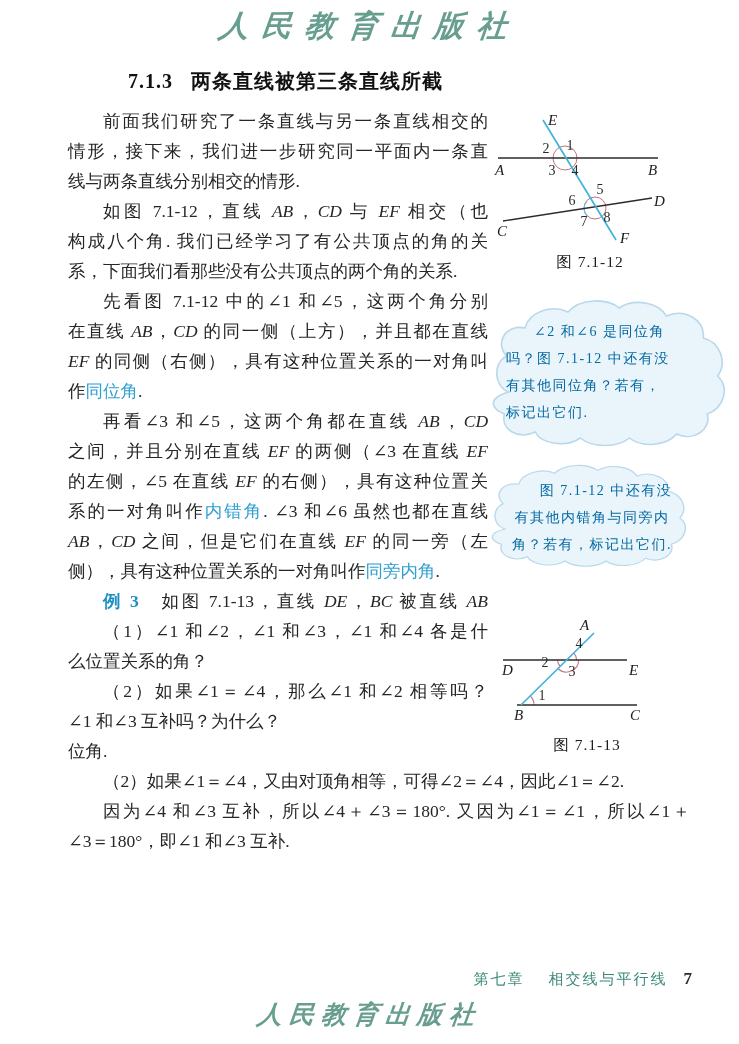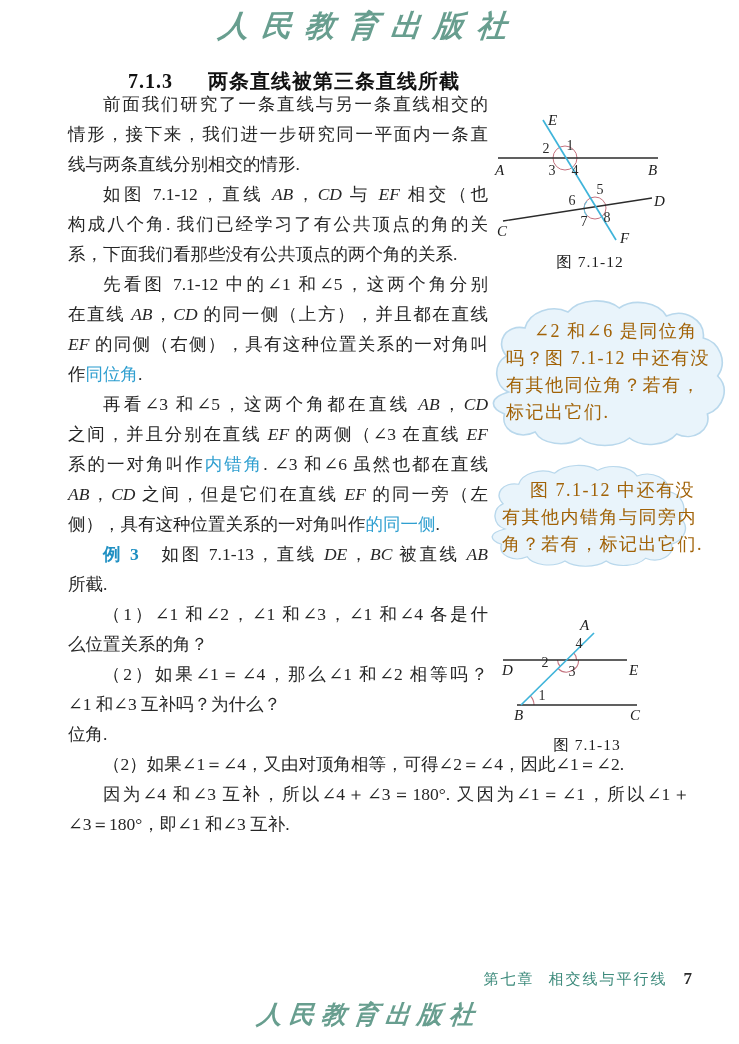--- a/index.html
+++ b/index.html
@@ -16,23 +16,23 @@
     transform:skewX(-6deg);
   }
   #logo-top{ top:6px; font-size:30px; letter-spacing:13px; opacity:.85;}
   #logo-bottom{ top:998px; font-size:25px; letter-spacing:7px; opacity:.85;}
   
   #title{
     position:absolute; left:128px; top:68px; font-size:20px; font-weight:bold;
     font-family:"Liberation Sans","DejaVu Sans",sans-serif; color:#111;
     letter-spacing:1px; white-space:nowrap;
   }
-  #title .num{margin-right:35px; font-family:"Liberation Serif",serif;}
+  #title .num{margin-right:18px; font-family:"Liberation Serif",serif;}
   
-  #body-text{ position:absolute; left:68px; top:89px; width:622px; font-size:17.5px;}
+  #body-text{ position:absolute; left:68px; top:106px; width:622px; font-size:17.5px;}
   .line{ height:30px; line-height:30px; overflow:visible; white-space:nowrap;}
   .line.narrow{ width:420px;}
   .line.full{ width:622px;}
   .line.just{ text-align:justify; text-align-last:justify; white-space:normal;}
   .line.ind{ text-indent:35px;}
   .math{ font-style:italic; font-family:"Liberation Serif",serif; }
   .hl{ color:#2f9fd0;margin-top:11px; }
   .bb{ color:#1e8fc2; font-weight:bold; }
   
   .fig{ position:absolute; }
@@ -44,35 +44,35 @@
   #fig1-caption{ left:480px; top:252px; width:220px;}
   #fig2{ left:495px; top:616px; width:205px; height:112px;}
   #fig2-caption{ left:497px; top:735px; width:180px;}
   svg text{ font-family:"Liberation Serif","DejaVu Serif",serif; }
   svg .pt-label{ font-style:italic; font-size:15px; fill:#1c1c1c;}
   svg .ang-label{ font-size:14px; fill:#2a2a2a; text-anchor:middle;}
   
   .cloud{ position:absolute; }
   .cloud svg{ position:absolute; left:0; top:0; }
   .cloud-text{
-    position:relative; font-size:18px; line-height:27px; color:#a16207;
+    position:relative; font-size:14px; line-height:27px; color:#0369a1;
     letter-spacing:1.5px;
   }
   .cloud-text .cline{ white-space:nowrap;}
   .cloud-text .cline.ind{ text-indent:28px;}
   #cloud1{ left:486px; top:296px; width:246px; height:152px;}
   #cloud1 .cloud-text{ padding:22px 0 0 20px; width:208px;}
   #cloud2{ left:486px; top:462px; width:206px; height:106px;}
   #cloud2 .cloud-text{ padding:15px 0 0 16px; width:180px;text-align:center;}
   
   #footer-line{
     position:absolute; top:969px; right:47px; white-space:nowrap;
     font-size:15px; letter-spacing:2px;
   }
-  #footer-line .chap{ color:#3c8a7b; margin-right:14px;}
+  #footer-line .chap{ color:#3c8a7b; margin-right:24px;}
   #footer-line .sect{ color:#3c8a7b; }
   #footer-line .pnum{ color:#2b2b2b; font-weight:bold; font-size:17px; margin-left:16px; letter-spacing:0;}
 </style>
 </head>
 <body>
 
 <div id="page">
 
   <div id="logo-top" class="logo" style="color: rgb(78, 142, 124);">人民教育出版社</div>
 
@@ -86,25 +86,25 @@
       <div class="line narrow"><span>线与两条直线分别相交的情形.</span></div>
       <div class="line narrow just ind"><span>如图 7.1-12，直线 </span><span class="math">AB</span><span>，</span><span class="math">CD</span><span> 与 </span><span class="math">EF</span><span> 相交（也</span></div>
       <div class="line narrow just"><span>构成八个角. 我们已经学习了有公共顶点的角的关</span></div>
       <div class="line narrow"><span>系，下面我们看那些没有公共顶点的两个角的关系.</span></div>
       <div class="line narrow just ind"><span>先看图 7.1-12 中的∠1 和∠5，这两个角分别</span></div>
       <div class="line narrow just"><span>在直线 </span><span class="math">AB</span><span>，</span><span class="math">CD</span><span> 的同一侧（上方），并且都在直线</span></div>
       <div class="line narrow just"><span class="math">EF</span><span> 的同侧（右侧），具有这种位置关系的一对角叫</span></div>
       <div class="line narrow"><span>作</span><span class="hl" style="color: rgb(47, 159, 208);">同位角</span><span>.</span></div>
       <div class="line narrow just ind"><span>再看∠3 和∠5，这两个角都在直线 </span><span class="math">AB</span><span>，</span><span class="math">CD</span></div>
       <div class="line narrow just"><span>之间，并且分别在直线 </span><span class="math">EF</span><span> 的两侧（∠3 在直线 </span><span class="math">EF</span></div>
+      <div class="line narrow just"><span>的左侧，∠5 在直线 </span><span class="math">EF</span><span> 的右侧），具有这种位置关</span></div>
       <div class="line narrow just"><span>系的一对角叫作</span><span class="hl" style="color: rgb(47, 159, 208);">内错角</span><span>. ∠3 和∠6 虽然也都在直线</span></div>
       <div class="line narrow just"><span class="math">AB</span><span>，</span><span class="math">CD</span><span> 之间，但是它们在直线 </span><span class="math">EF</span><span> 的同一旁（左</span></div>
-      <div class="line narrow"><span>侧），具有这种位置关系的一对角叫作</span><span class="hl" style="color: rgb(47, 159, 208);">的同一侧</span><span>.</span></div>
+      <div class="line narrow"><span>侧），具有这种位置关系的一对角叫作</span><span class="hl" style="color: rgb(47, 159, 208);">同旁内角</span><span>.</span></div>
       <div class="line narrow just ind"><span class="bb" style="color: rgb(30, 143, 194); margin-top: 8px;">例 3</span><span>　如图 7.1-13，直线 </span><span class="math">DE</span><span>，</span><span class="math">BC</span><span> 被直线 </span><span class="math">AB</span></div>
-      <div class="line narrow"><span>所截.</span></div>
       <div class="line narrow just ind"><span>（1）∠1 和∠2，∠1 和∠3，∠1 和∠4 各是什</span></div>
       <div class="line narrow"><span>么位置关系的角？</span></div>
       <div class="line narrow just ind"><span>（2）如果∠1＝∠4，那么∠1 和∠2 相等吗？</span></div>
       <div class="line narrow"><span>∠1 和∠3 互补吗？为什么？</span></div>
       <div class="line full"><span>位角.</span></div>
       <div class="line full ind"><span>（2）如果∠1＝∠4，又由对顶角相等，可得∠2＝∠4，因此∠1＝∠2.</span></div>
       <div class="line full just ind"><span>因为∠4 和∠3 互补，所以∠4＋∠3＝180°. 又因为∠1＝∠1，所以∠1＋</span></div>
       <div class="line full"><span>∠3＝180°，即∠1 和∠3 互补.</span></div>
     </div>
 

